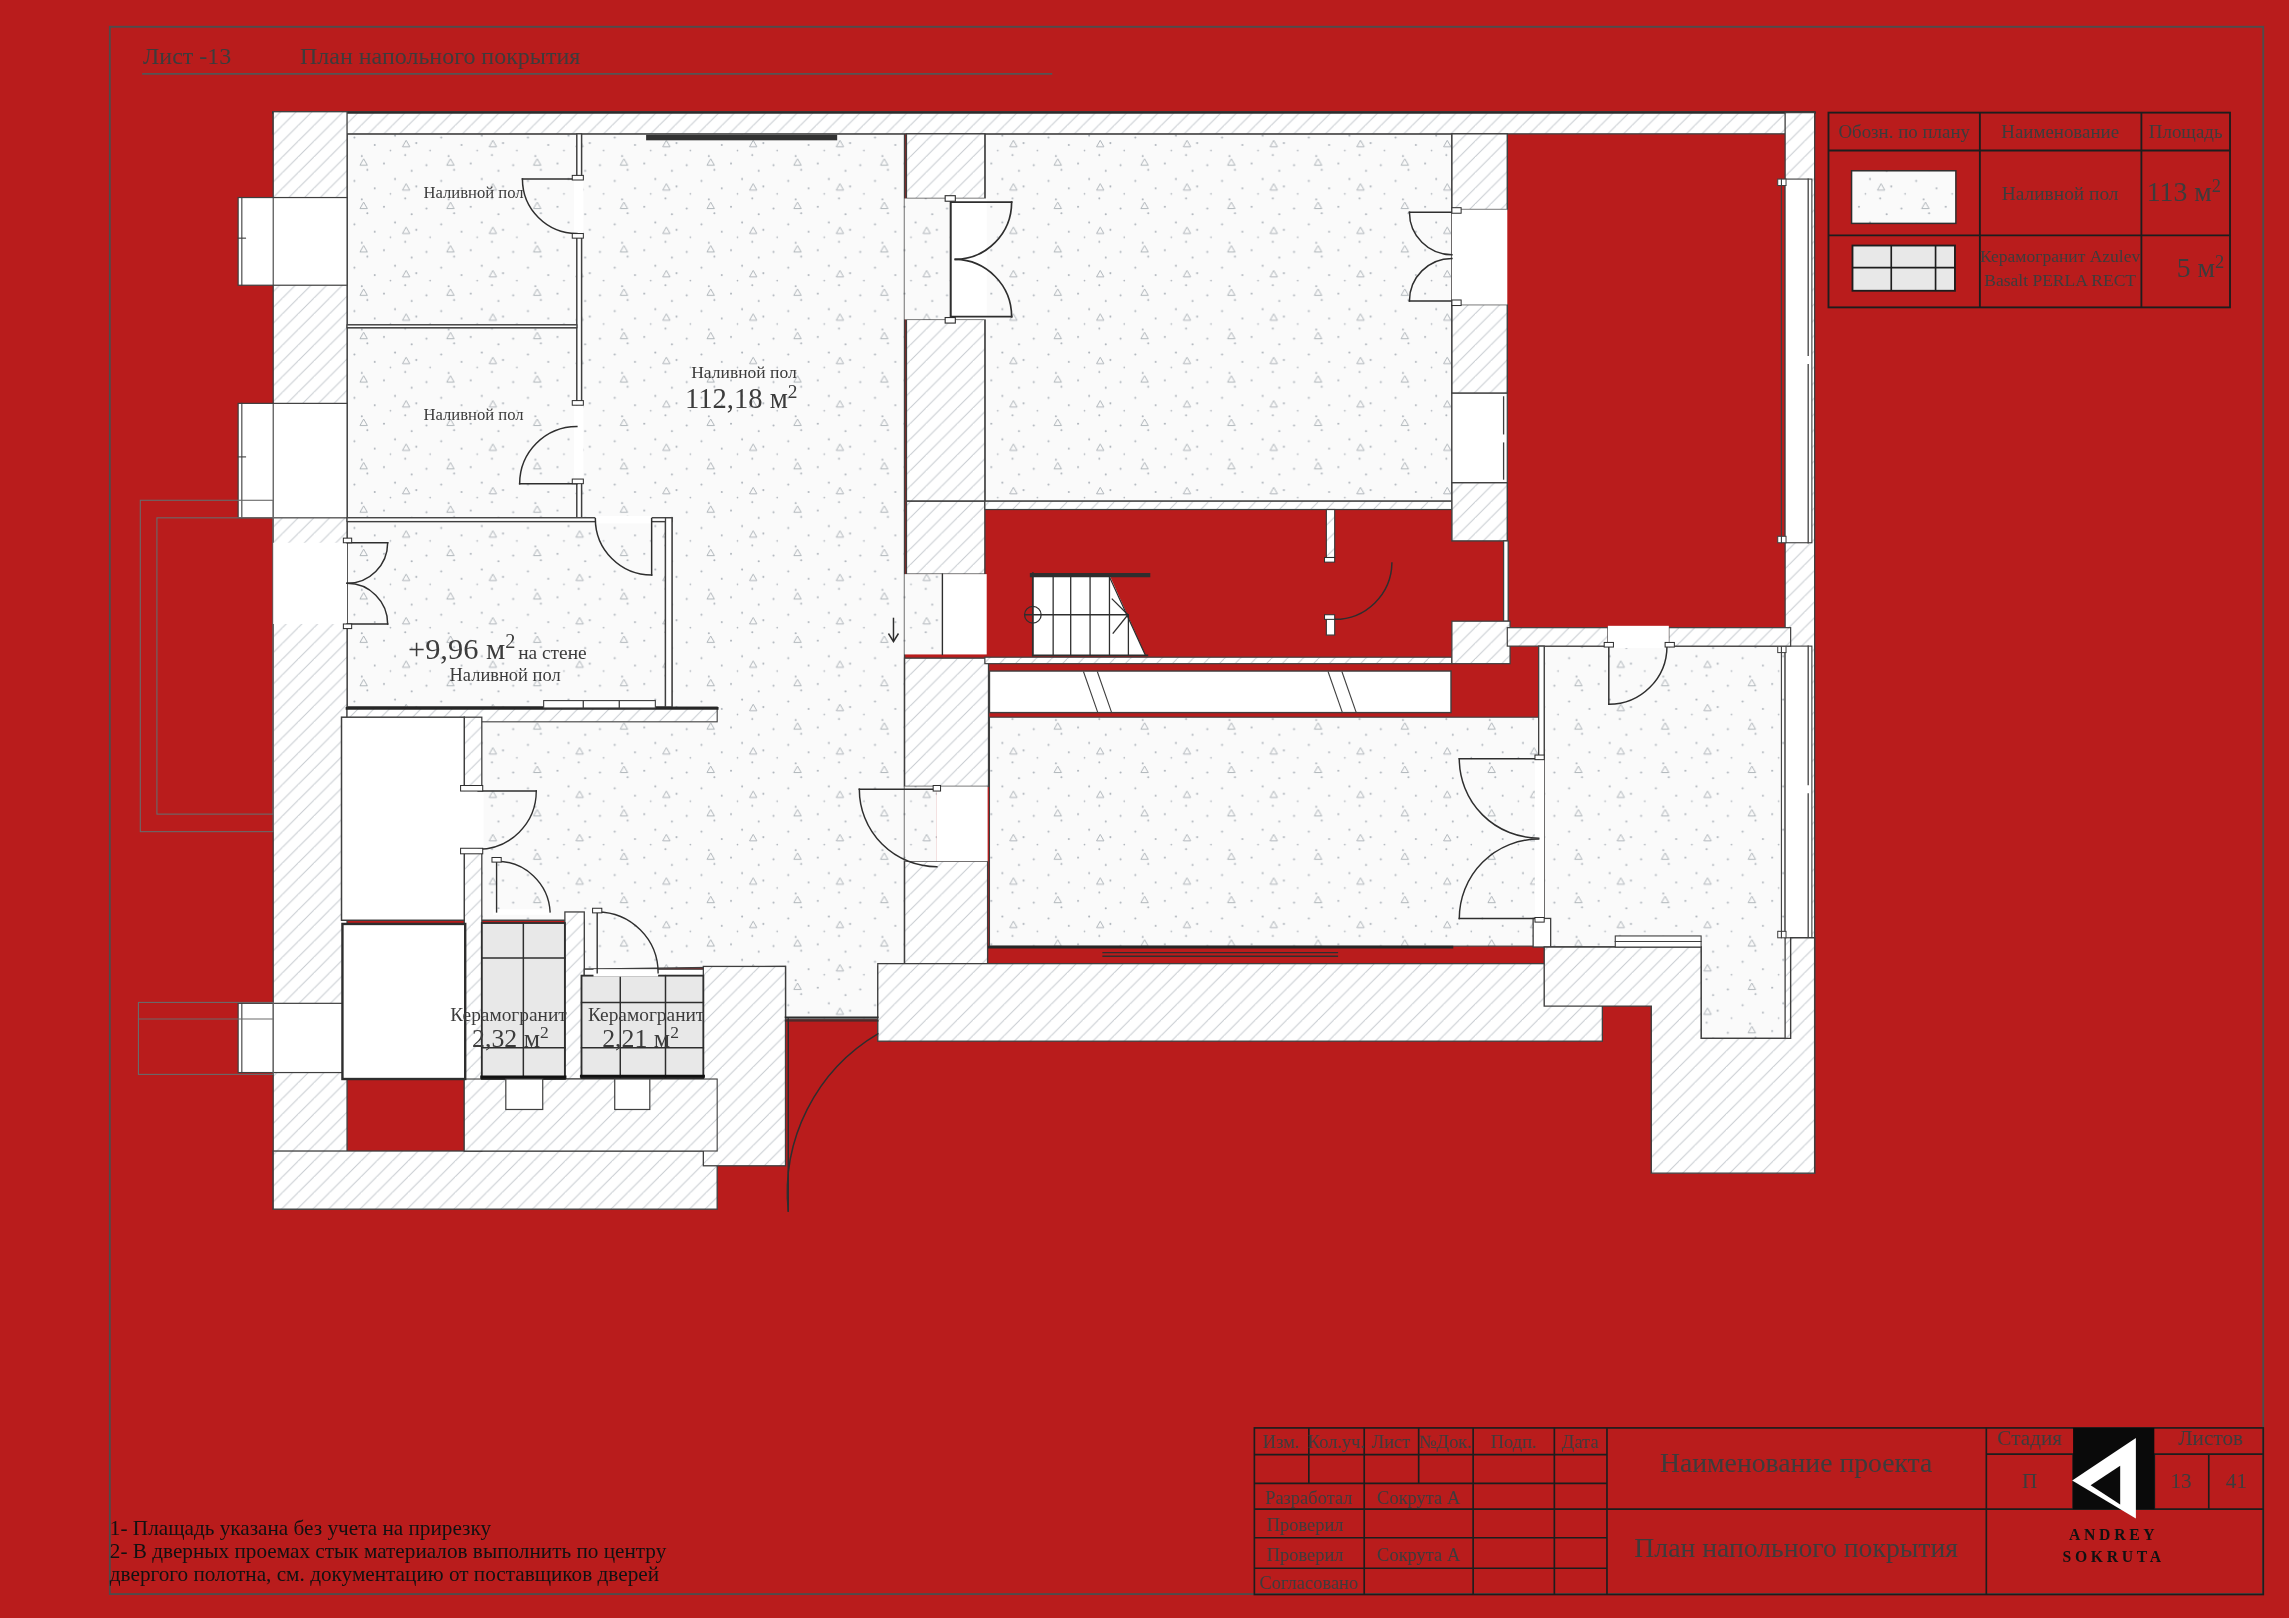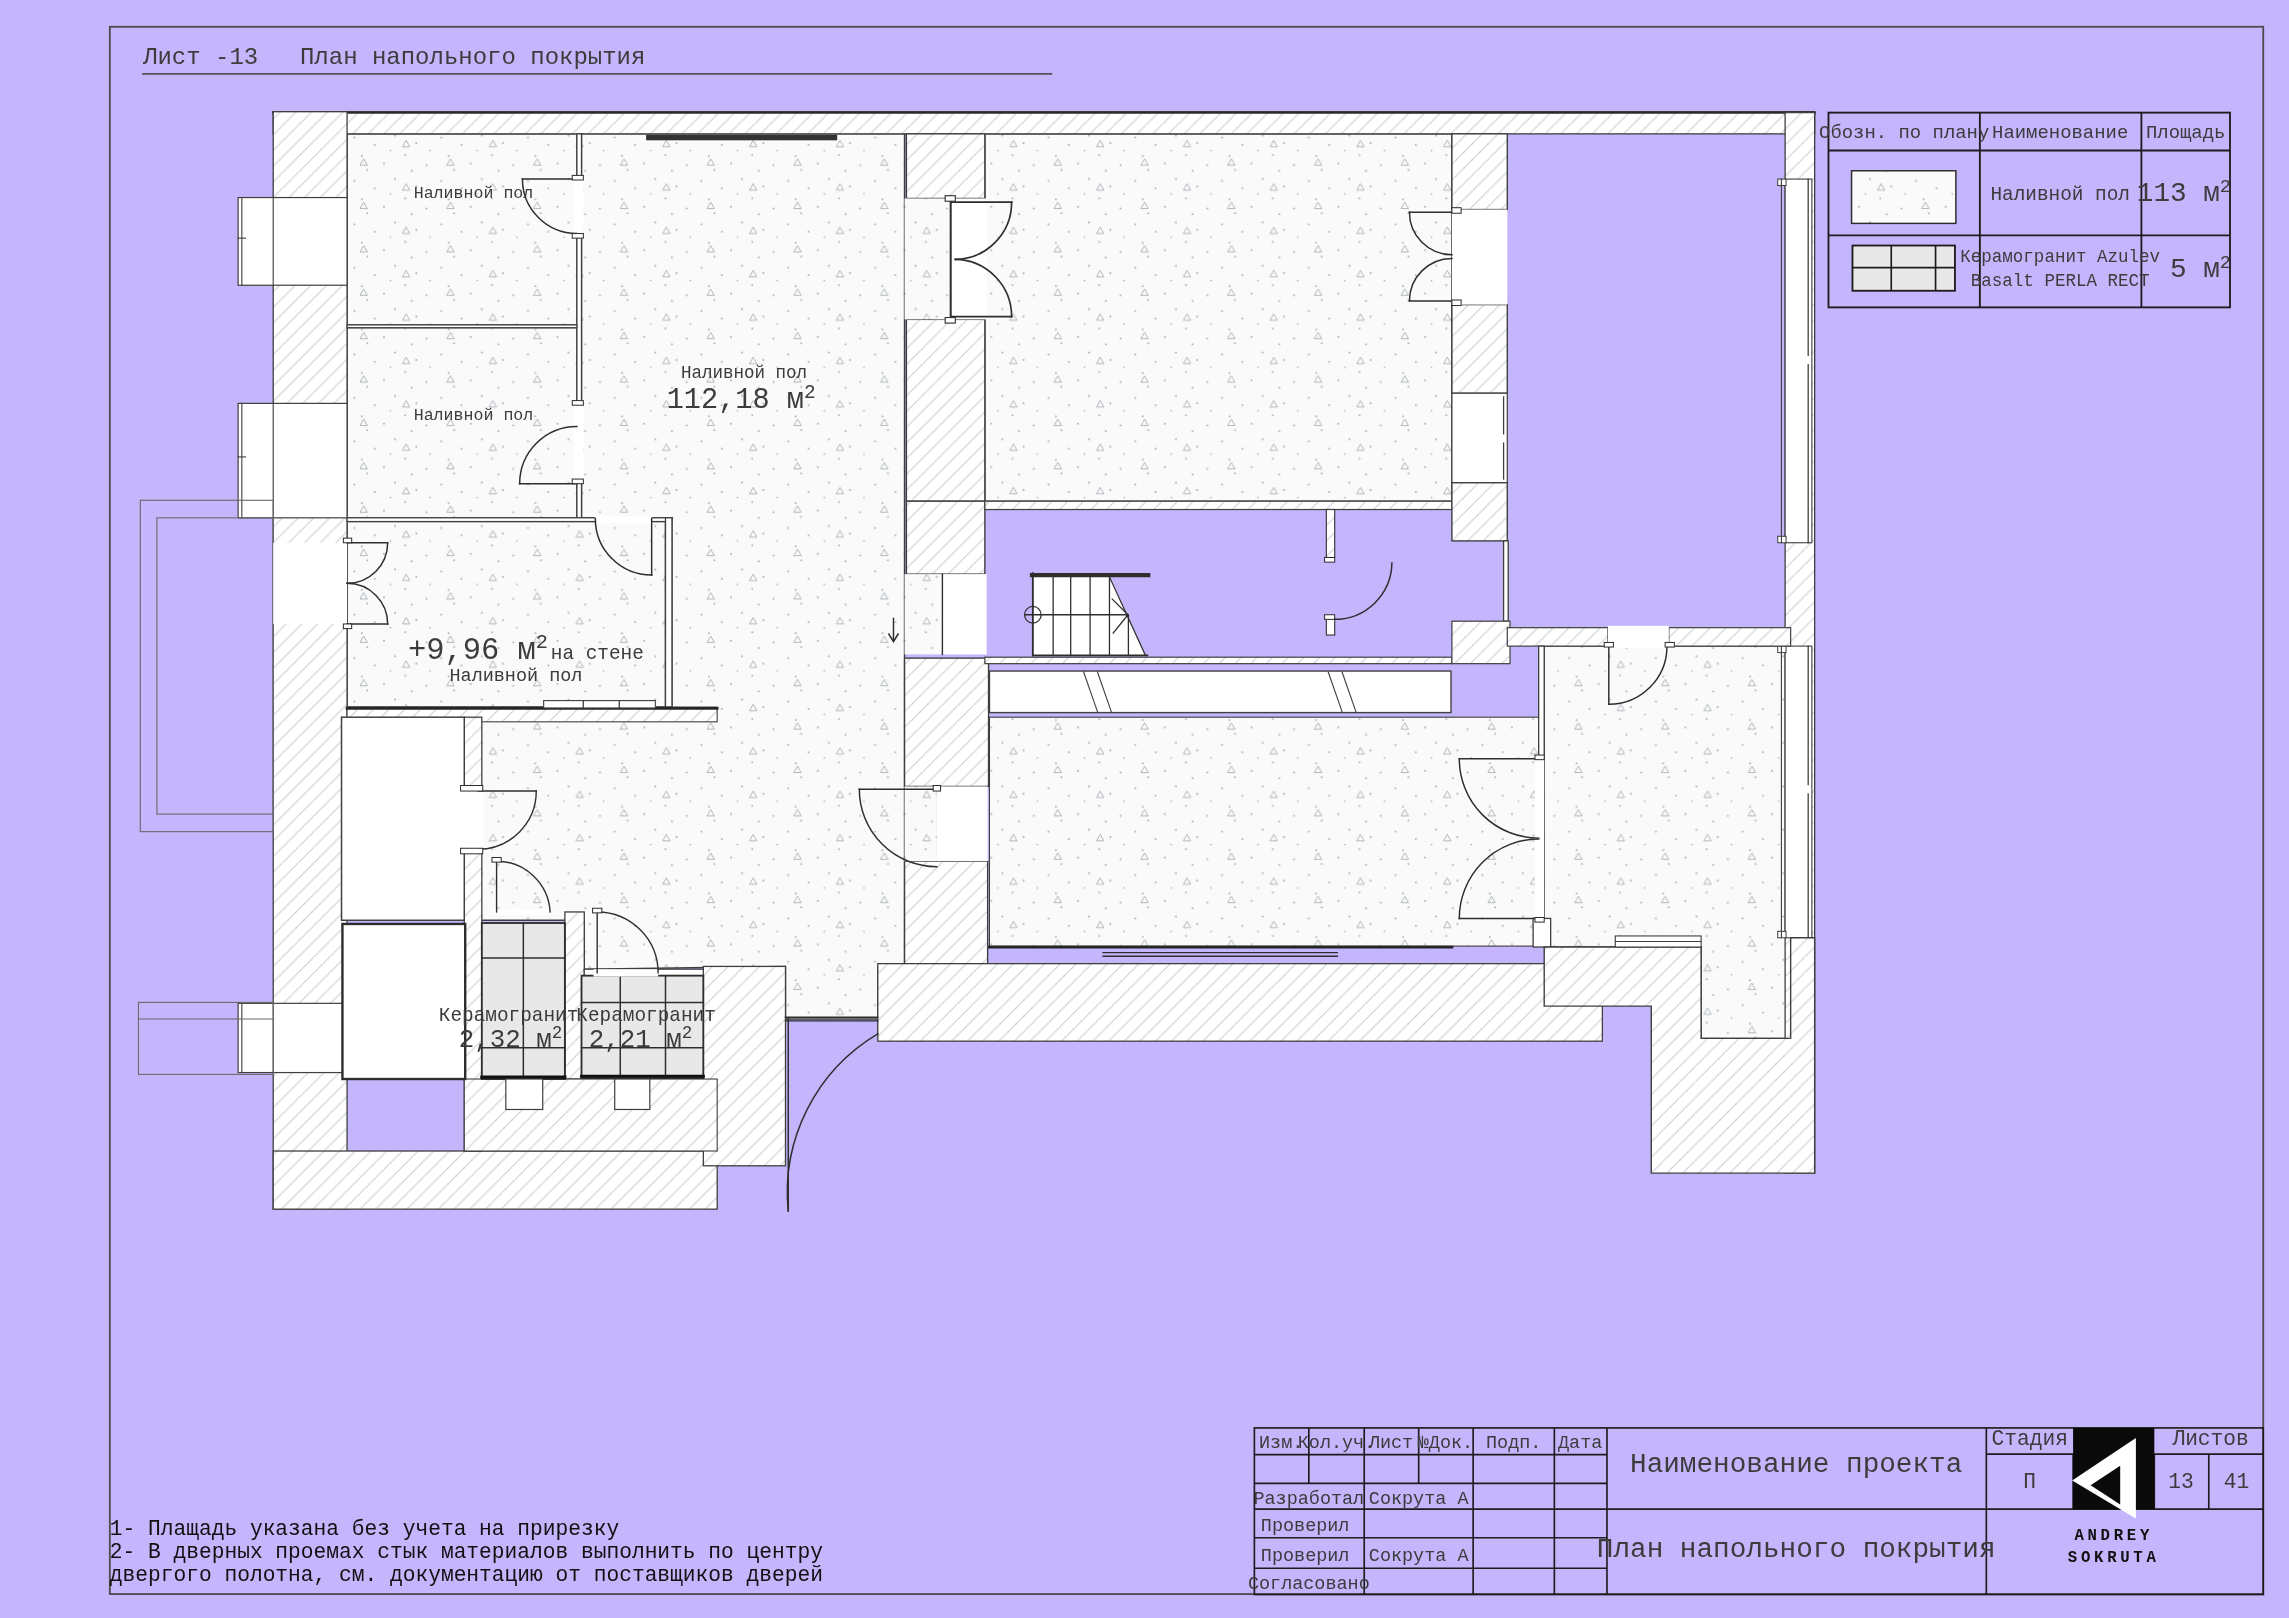--- a/index.html
+++ b/index.html
@@ -1,17 +1,17 @@
 <!DOCTYPE html>
 <html style="font-size:14.8px"><head>
 <meta charset="utf-8">
 <style>
   html,body{margin:0;padding:0;background:#ffffff;}
-  #page{position:relative;width:2290px;height:1619px;background:#c4b5fd;
-        font-family:Liberation Mono, monospace;}
+  #page{position:relative;width:2290px;height:1619px;background:#b91c1c;
+        font-family:Liberation Serif, serif;}
   svg{position:absolute;top:0;left:0;}
   .lbl{fill:#3c3c3c;}
 </style>
 </head>
 <body>
 <div id="page">
 <svg width="2290" height="1619" viewBox="0 0 2481 1754">
 <defs>
   <pattern id="hatch" width="17" height="17" patternUnits="userSpaceOnUse">
     <rect width="17" height="17" fill="#ffffff"></rect>

